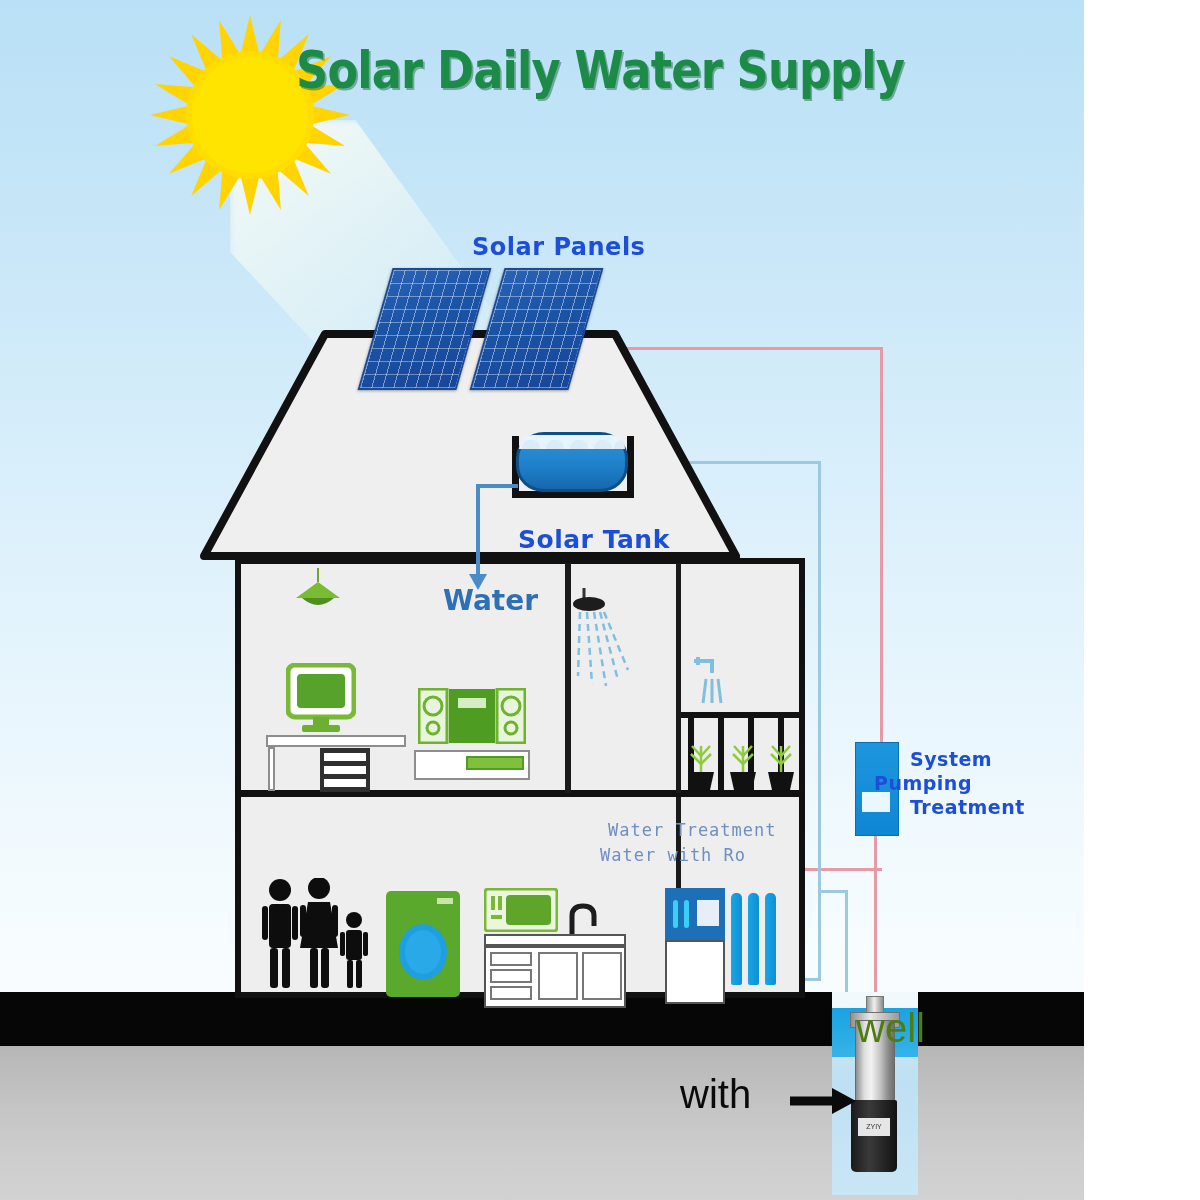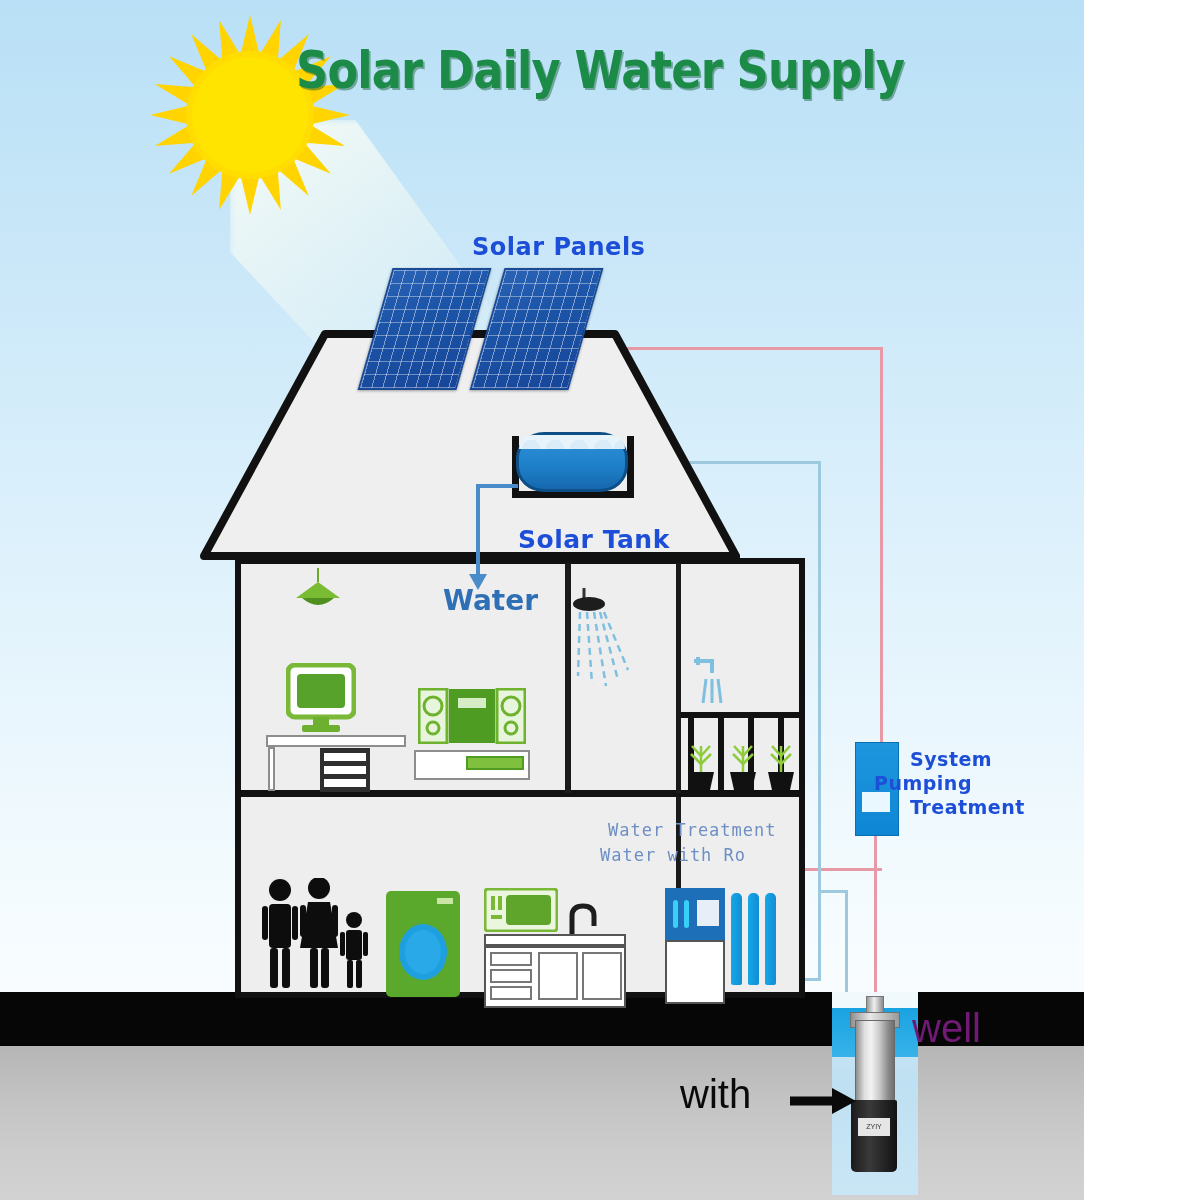--- a/index.html
+++ b/index.html
@@ -107,21 +107,21 @@
      border:1px solid #6a6a6a;}
   .pump-base{position:absolute;left:851px;top:1100px;width:46px;height:72px;
      background:linear-gradient(90deg,#1a1a1a,#3a3a3a 40%,#121212 100%);border-radius:2px 2px 5px 5px;}
   .pump-tag{position:absolute;left:858px;top:1118px;width:32px;height:18px;background:#e6e6e6;
      font-size:7px;color:#333;text-align:center;line-height:18px;font-family:"Liberation Sans",sans-serif;}
   .pump-neck{position:absolute;left:866px;top:996px;width:16px;height:28px;
      background:linear-gradient(90deg,#9a9a9a,#efefef 45%,#8d8d8d);border:1px solid #777;}
   .pump-cap{position:absolute;left:850px;top:1012px;width:48px;height:14px;
      background:linear-gradient(90deg,#909090,#e8e8e8 40%,#999);border:1px solid #717171;}
 
-  .well-label{position:absolute;left:912px;top:1006px;color:#701a75;font-size:40px;
+  .well-label{position:absolute;left:856px;top:1006px;color:#4d7c0f;font-size:40px;
      font-family:"Liberation Sans", sans-serif;}
   .pump-label{position:absolute;left:680px;top:1072px;color:#0a0a0a;font-size:40px;
      font-family:"Liberation Sans", sans-serif;}
 </style>
 </head>
 <body>
 
 <div id="stage">
 
   <div class="sky"></div>

